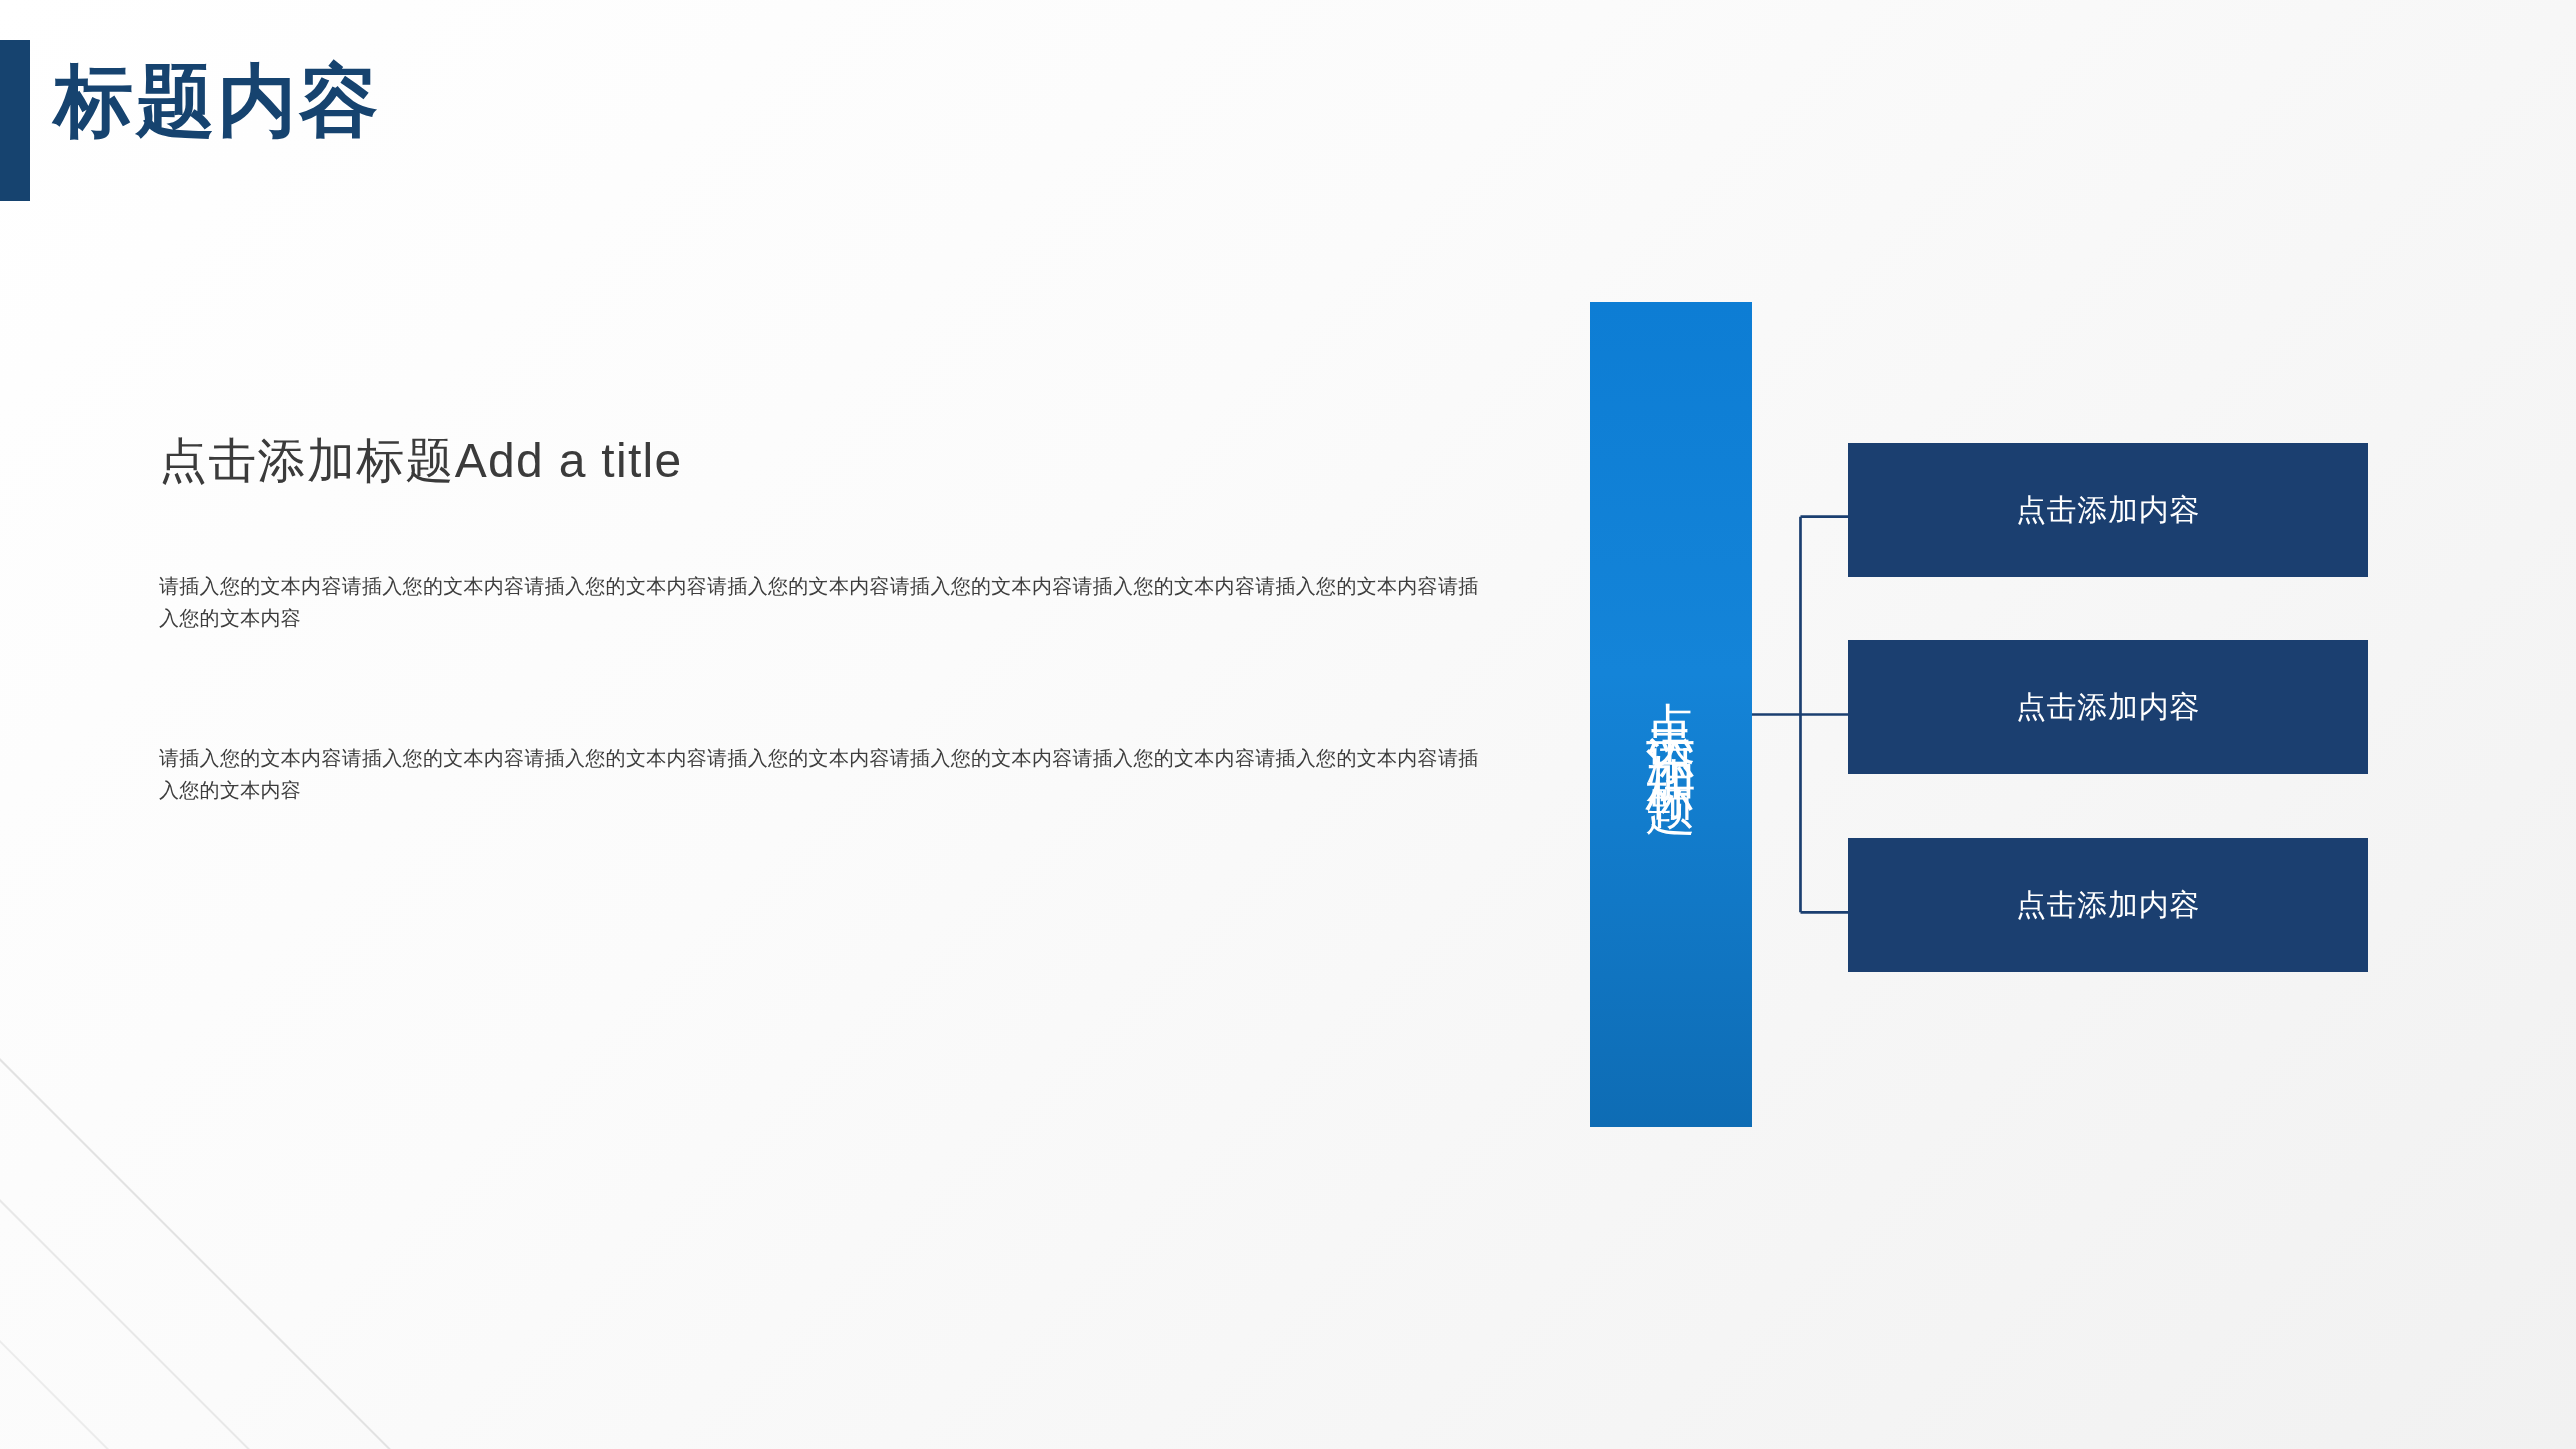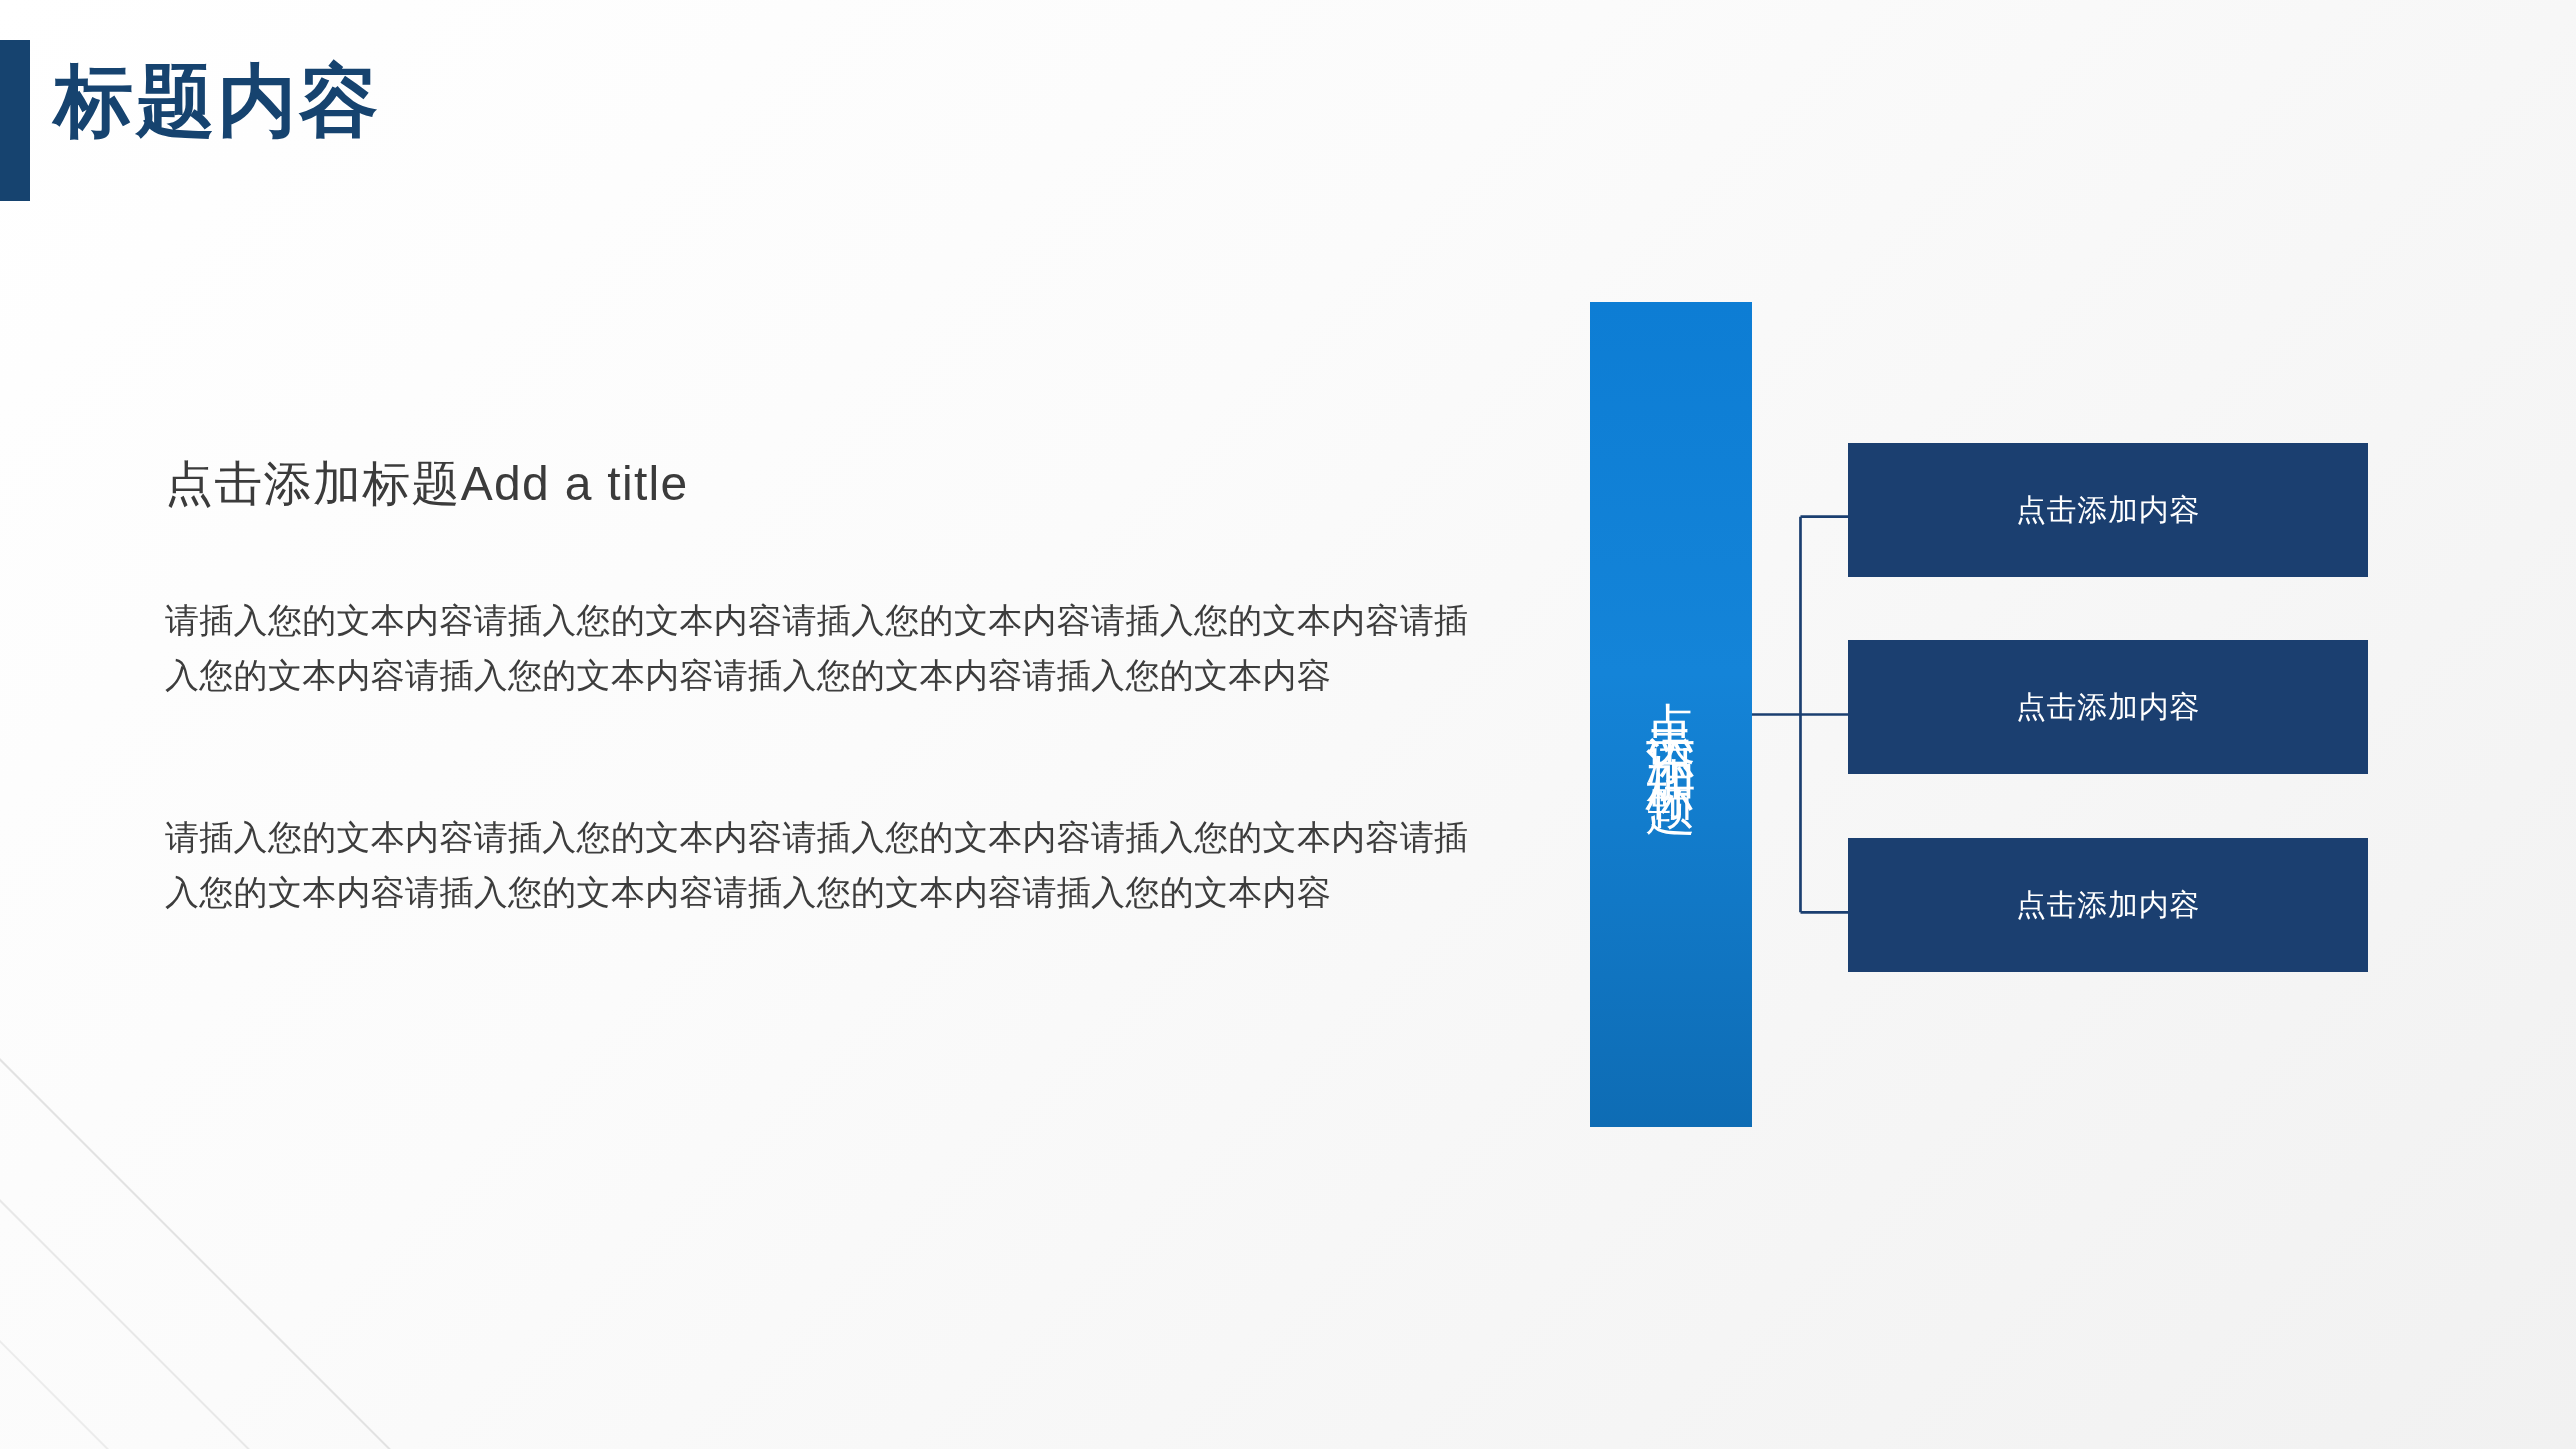--- a/index.html
+++ b/index.html
@@ -48,35 +48,34 @@
     line-height: 1.2;
     font-weight: bold;
     color: #16436f;
     letter-spacing: 2.7px;
     white-space: nowrap;
   }
 
   
   .left-col {
     position: absolute;
-    left: 165px;
+    left: 159px;
     top: 429px;
     width: 1328px;
-    margin-top: 23px;
   }
   .sub-title {
     font-size: 48px;
     color: #3b3b3b;
     letter-spacing: 1.3px;
     margin: 0 0 77px 0;
     white-space: nowrap;
     font-weight: normal;
   }
   .para {
-    font-size: 34px;
+    font-size: 20px;
     line-height: 1.62;
     color: #3d3d3d;
     margin: 0;
     letter-spacing: 0.3px;
   }
   .para.second {
     margin-top: 107px;
   }
 
   

